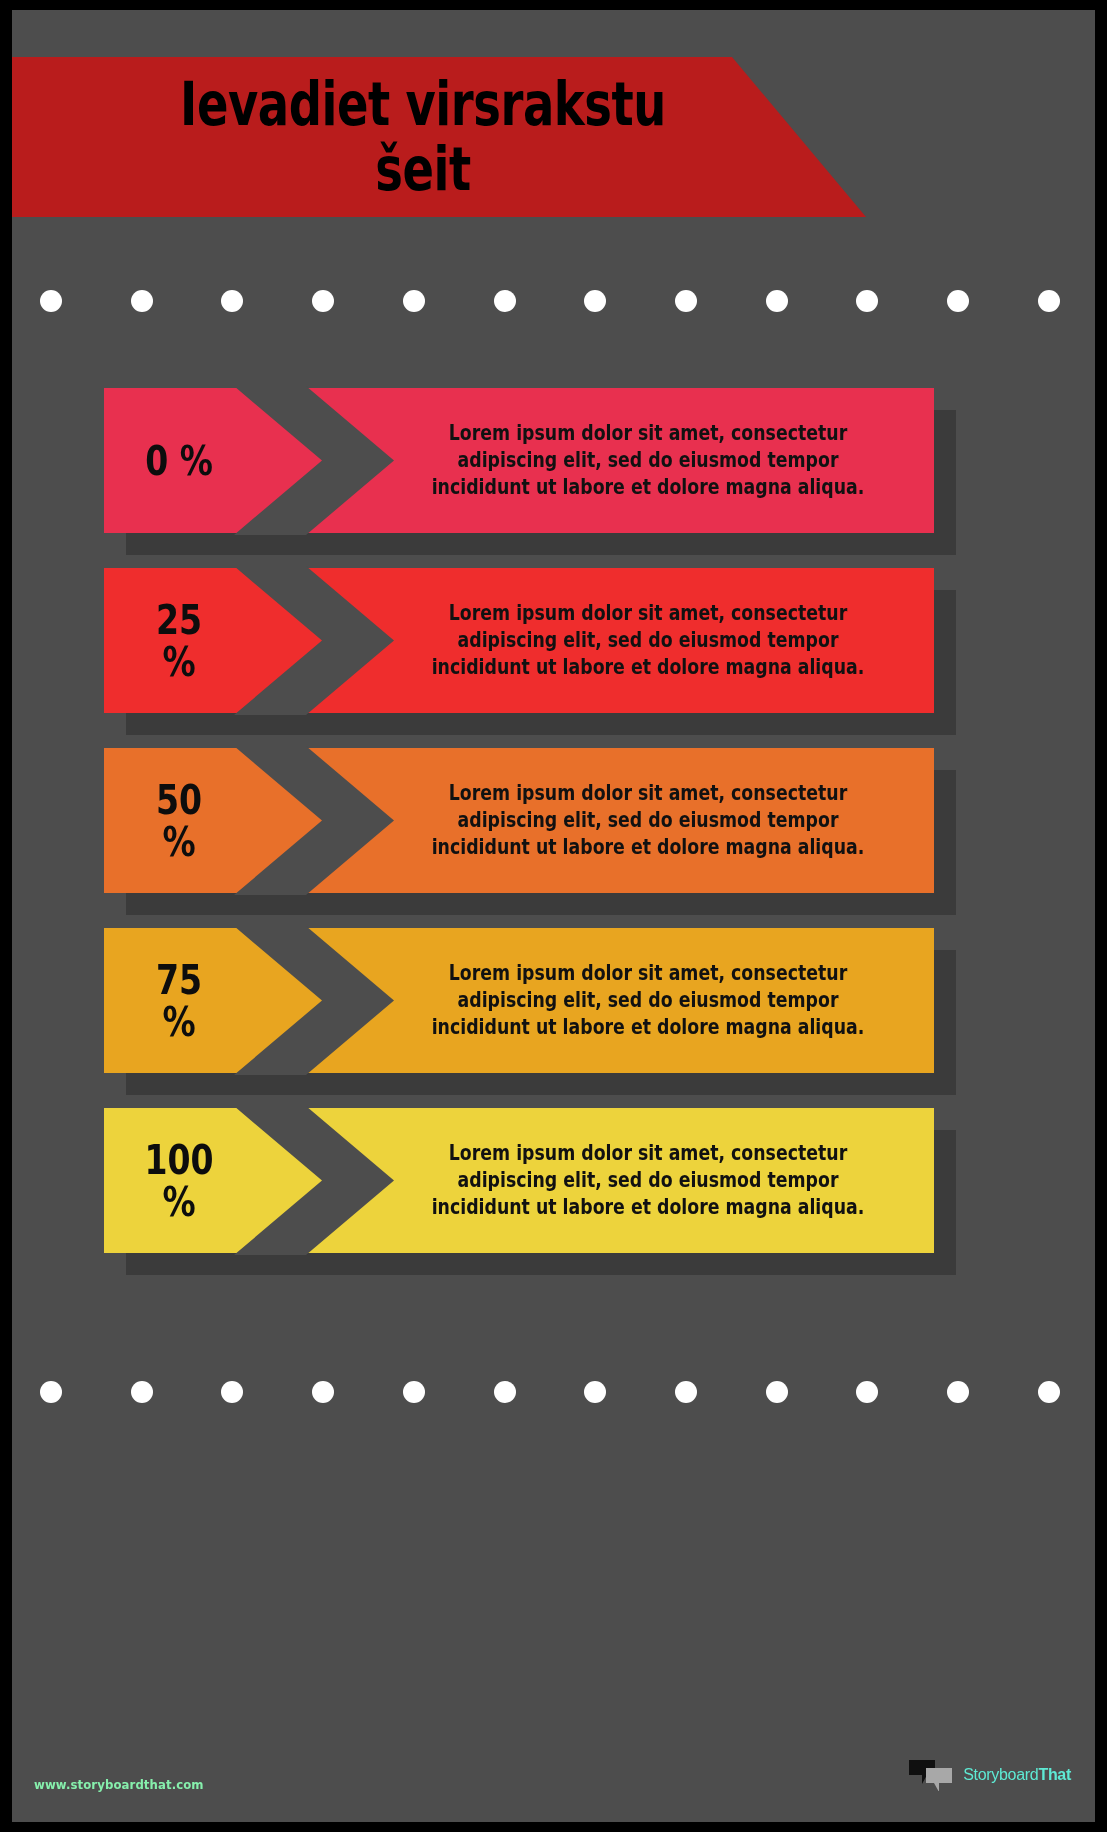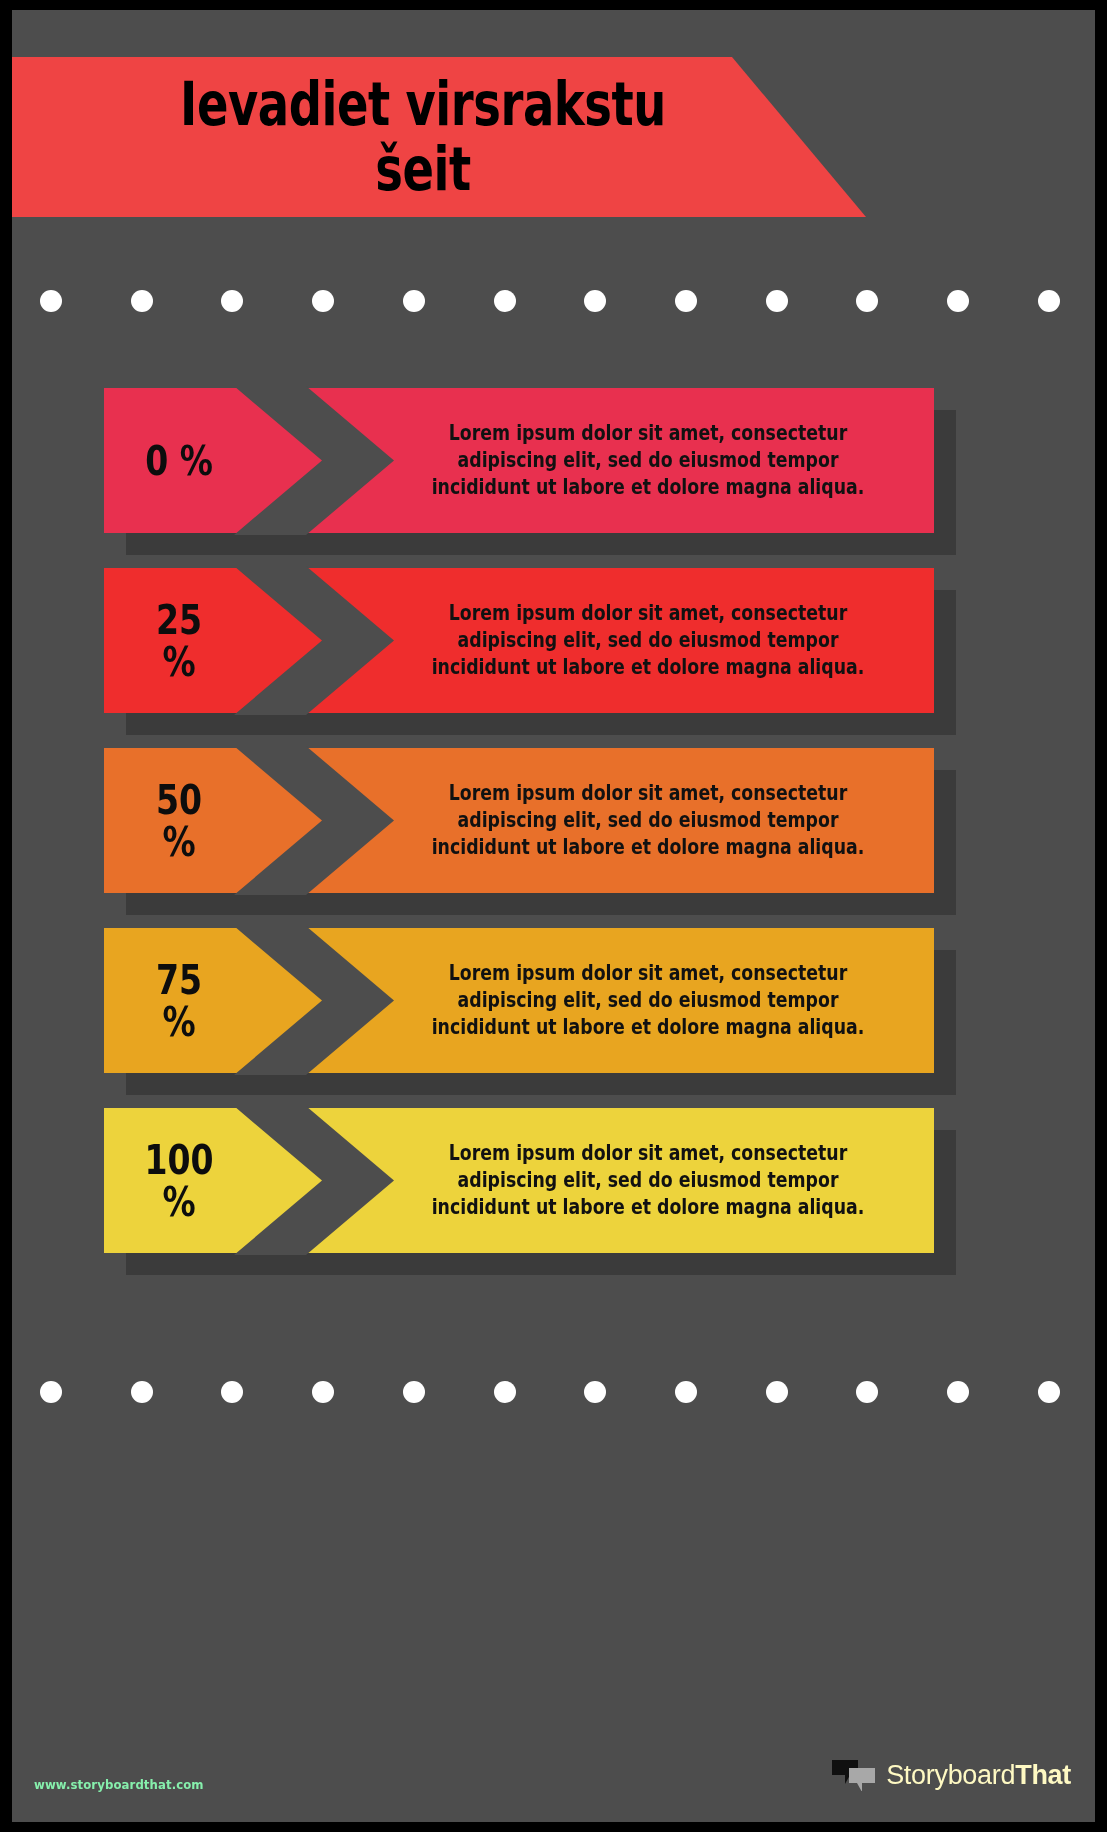--- a/index.html
+++ b/index.html
@@ -16,21 +16,21 @@
     position:absolute;left:12px;top:10px;
     width:1083px;height:1812px;
     background:#4d4d4d;
     overflow:hidden;
   }
 
   
   #banner{
     position:absolute;left:-2px;top:47px;
     width:856px;height:160px;
-    background:#ef4444;
+    background:#b91c1c;
     -webkit-clip-path:polygon(0 0, 722px 0, 856px 160px, 0 160px);
     clip-path:polygon(0 0, 722px 0, 856px 160px, 0 160px);
     display:flex;align-items:center;justify-content:center;
     box-sizing:border-box;padding:0 70px 0 40px;
   }
   #banner-title{
     color:#000;
     font-family:"DejaVu Sans Condensed","Liberation Sans Narrow","Liberation Sans",sans-serif;
     font-weight:bold;
     font-size:60px;line-height:1.08;
@@ -121,23 +121,23 @@
   }
   #logo{
     position:absolute;right:24px;top:1745px;
     display:flex;align-items:center;gap:9px;
     height:40px;
   }
   #logo-mark{
     width:46px;height:32px;flex:0 0 auto;position:relative;
   }
   #logo-text{
-    color:#fef9c3;
+    color:#5eead4;
     font-family:"Liberation Sans",sans-serif;
-    font-size:27px;font-weight:normal;
+    font-size:16px;font-weight:normal;
     letter-spacing:-0.3px;white-space:nowrap;
   }
   #logo-text b{font-weight:bold;}
 </style>
 </head>
 <body>
 
 <div id="poster">
   <div id="canvas">
 

